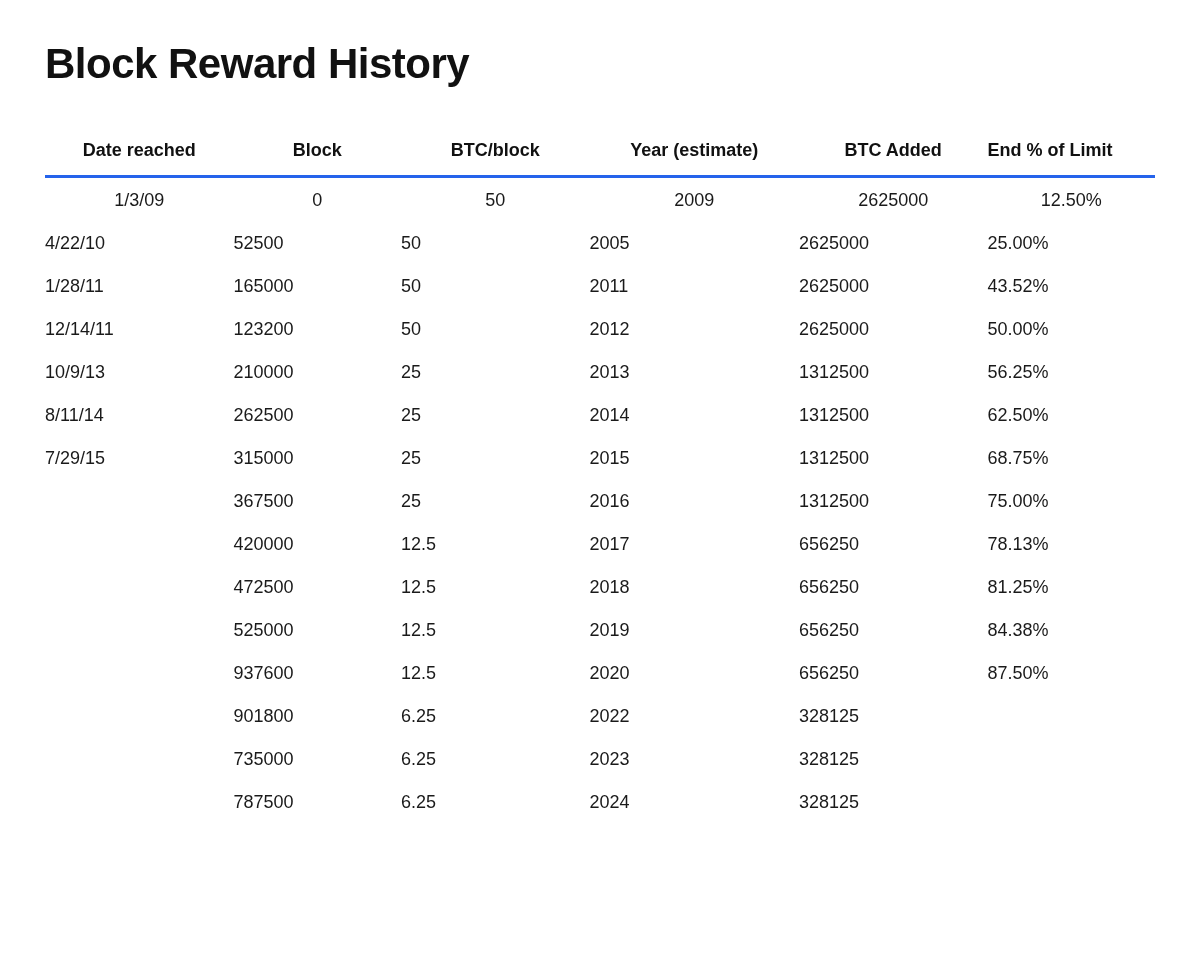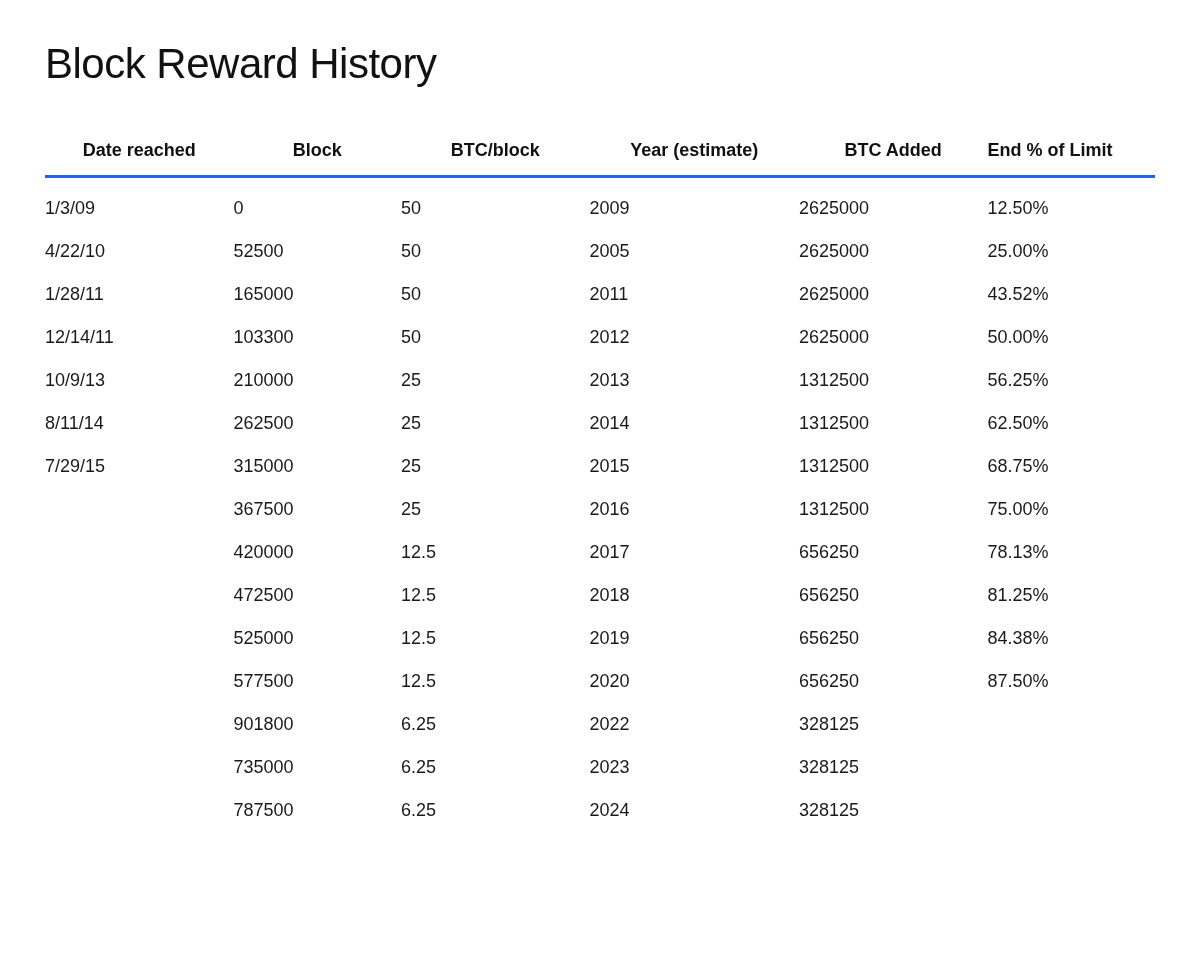--- a/index.html
+++ b/index.html
@@ -12,21 +12,21 @@
       background: #ffffff;
       font-family: -apple-system, BlinkMacSystemFont, 'Segoe UI', Arial, sans-serif;
       color: #1a1a1a;
       width: 1200px;
       min-height: 970px;
       padding: 40px 45px;
     }
 
     .page-title {
       font-size: 42px;
-      font-weight: 400;
+      font-weight: 700;
       color: #111111;
       margin-bottom: 40px;
       letter-spacing: -0.5px;
     }
 
     .table-container {
       width: 100%;
     }
 
     table {
@@ -54,21 +54,22 @@
       font-size: 18px;
       color: #1a1a1a;
       padding: 11px 0;
       text-align: left;
       vertical-align: top;
     }
 
     tbody tr td:nth-child(1) { padding-left: 0; }
 
     tbody tr:first-child td {
-      padding-top: 20px;
+      padding-top: 12px;
+      text-align: center;
     }
   </style>
 </head>
 <body>
 
 <h1 class="page-title">Block Reward History</h1>
 
 <div class="table-container">
   <table>
     <thead>
@@ -101,21 +102,21 @@
         <tr>
           <td>1/28/11</td>
           <td>165000</td>
           <td>50</td>
           <td>2011</td>
           <td>2625000</td>
           <td>43.52%</td>
         </tr>
         <tr>
           <td>12/14/11</td>
-          <td>103300</td>
+          <td>123200</td>
           <td>50</td>
           <td>2012</td>
           <td>2625000</td>
           <td>50.00%</td>
         </tr>
         <tr>
           <td>10/9/13</td>
           <td>210000</td>
           <td>25</td>
           <td>2013</td>
@@ -165,21 +166,21 @@
         <tr>
           <td></td>
           <td>525000</td>
           <td>12.5</td>
           <td>2019</td>
           <td>656250</td>
           <td>84.38%</td>
         </tr>
         <tr>
           <td></td>
-          <td>577500</td>
+          <td>937600</td>
           <td>12.5</td>
           <td>2020</td>
           <td>656250</td>
           <td>87.50%</td>
         </tr>
         <tr>
           <td></td>
           <td>901800</td>
           <td>6.25</td>
           <td>2022</td>

